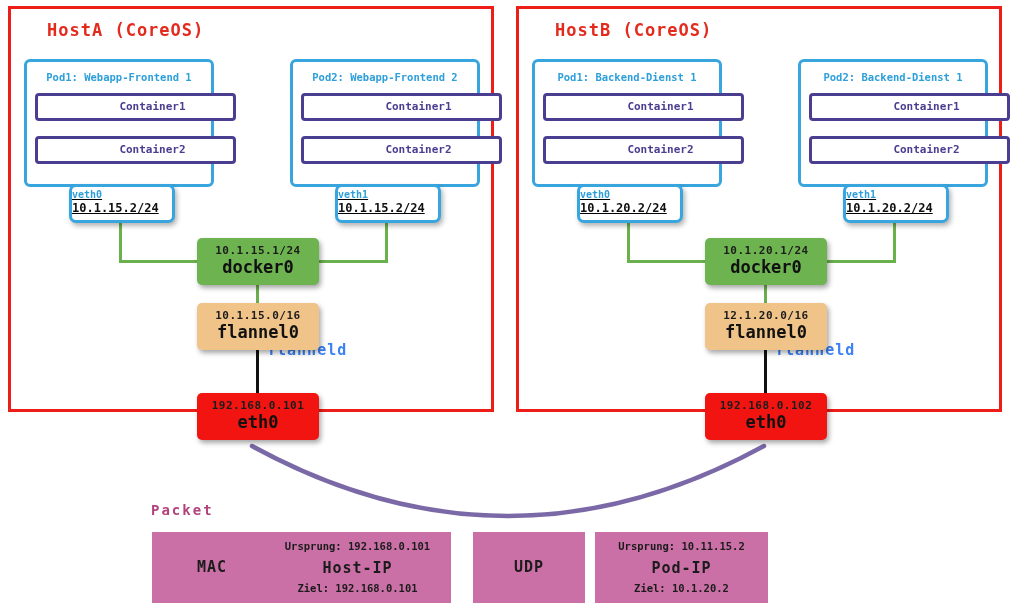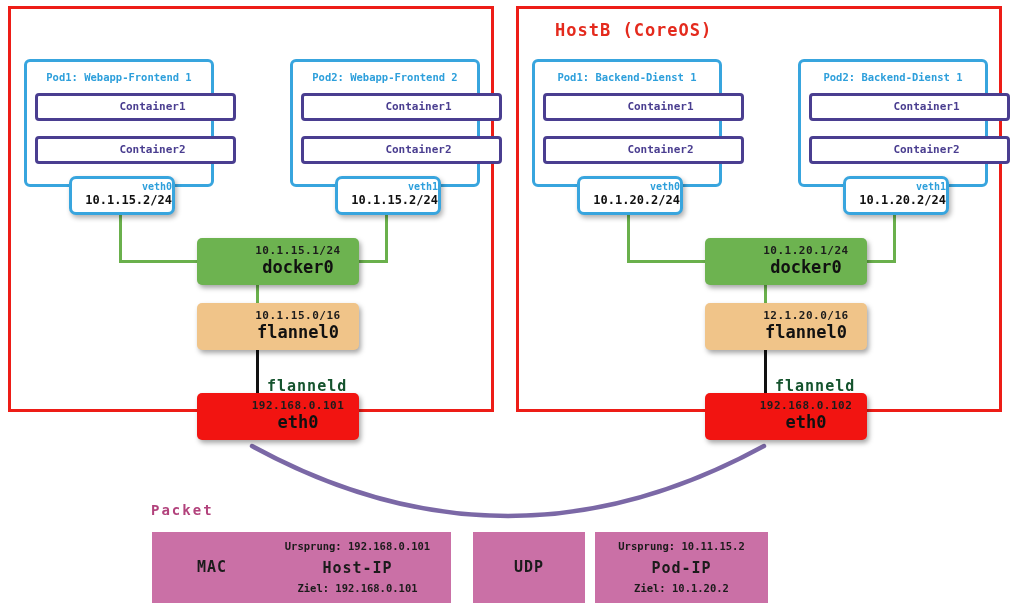--- a/index.html
+++ b/index.html
@@ -15,35 +15,35 @@
   
   .pod{position:absolute;top:50px;width:184px;height:122px;border:3px solid #38a5de;border-radius:6px;background:#ffffff;}
   .pod-1{left:13px;}
   .pod-2{left:279px;}
   .pod-title{position:absolute;top:9px;left:0;width:100%;text-align:center;font-size:10.5px;color:#2d9fdb;white-space:nowrap;}
   .cbox{position:absolute;left:8px;width:161px;height:22px;border:3px solid #4a3e90;border-radius:4px;color:#4a3e90;
         font-size:11px;text-align:center;line-height:22px;background:#ffffff;white-space:nowrap;padding-left:34px;}
   .cbox-1{top:31px;}
   .cbox-2{top:74px;}
   
-  .veth{position:absolute;top:167px;width:100px;height:33px;background:#ffffff;border:3px solid #38a5de;border-radius:7px;
-        box-shadow:2px 3px 5px rgba(0,0,0,0.30);text-align:right;z-index:3;}
+  .veth{position:absolute;top:175px;width:100px;height:33px;background:#ffffff;border:3px solid #38a5de;border-radius:7px;
+        box-shadow:2px 3px 5px rgba(0,0,0,0.30);text-align:left;z-index:3;text-decoration:underline;}
   .veth-l{left:58px;}
   .veth-r{left:324px;}
   .veth-name{font-size:10px;color:#2d9fdb;margin-top:2px;line-height:12px;}
   .veth-ip{font-size:12px;color:#101010;line-height:15px;}
   
   .node{position:absolute;width:122px;height:47px;border-radius:5px;text-align:center;
-        box-shadow:2px 3px 5px rgba(0,0,0,0.35);z-index:3;padding-left:40px;}
+        box-shadow:2px 3px 5px rgba(0,0,0,0.35);z-index:3;}
   .node-docker0{left:186px;top:229px;background:#6db350;}
   .node-flannel0{left:186px;top:294px;background:#f0c489;}
   .node-eth0{left:186px;top:384px;background:#f21411;}
   .node-ip{font-size:11px;color:#1c1c1c;margin-top:6px;line-height:13px;letter-spacing:0.5px;}
   .node-name{font-size:17px;color:#111111;line-height:21px;}
-  .flanneld-label{position:absolute;left:256px;top:332px;font-size:15px;letter-spacing:1px;color:#14532d;z-index:2;white-space:nowrap;margin-top:36px;}
+  .flanneld-label{position:absolute;left:256px;top:332px;font-size:15px;letter-spacing:1px;color:#3b82f6;z-index:2;white-space:nowrap;}
   
   .line{position:absolute;z-index:1;}
   .green{background:#6ab04c;}
   .black{background:#111111;}
   .gv1{left:108px;top:194px;width:3px;height:60px;}
   .gh1{left:108px;top:251px;width:78px;height:3px;}
   .gv2{left:374px;top:194px;width:3px;height:60px;}
   .gh2{left:308px;top:251px;width:69px;height:3px;}
   .gv3{left:245px;top:276px;width:3px;height:18px;}
   .bv1{left:245px;top:341px;width:3px;height:45px;}
@@ -65,20 +65,21 @@
 </head>
 <body>
 
 <div class="canvas">
 
   <svg class="curve-svg" viewBox="0 0 1010 607">
     <path d="M 252 446 Q 508 586 764 446" fill="none" stroke="#7b68a6" stroke-width="4.5" stroke-linecap="round"></path>
   </svg>
 
   <div class="host host-a">
+    <div class="host-title">HostA (CoreOS)</div>
 
     <div class="pod pod-1">
       <div class="pod-title">Pod1: Webapp-Frontend 1</div>
       <div class="cbox cbox-1">Container1</div>
       <div class="cbox cbox-2">Container2</div>
     </div>
 
     <div class="pod pod-2">
       <div class="pod-title">Pod2: Webapp-Frontend 2</div>
       <div class="cbox cbox-1">Container1</div>

